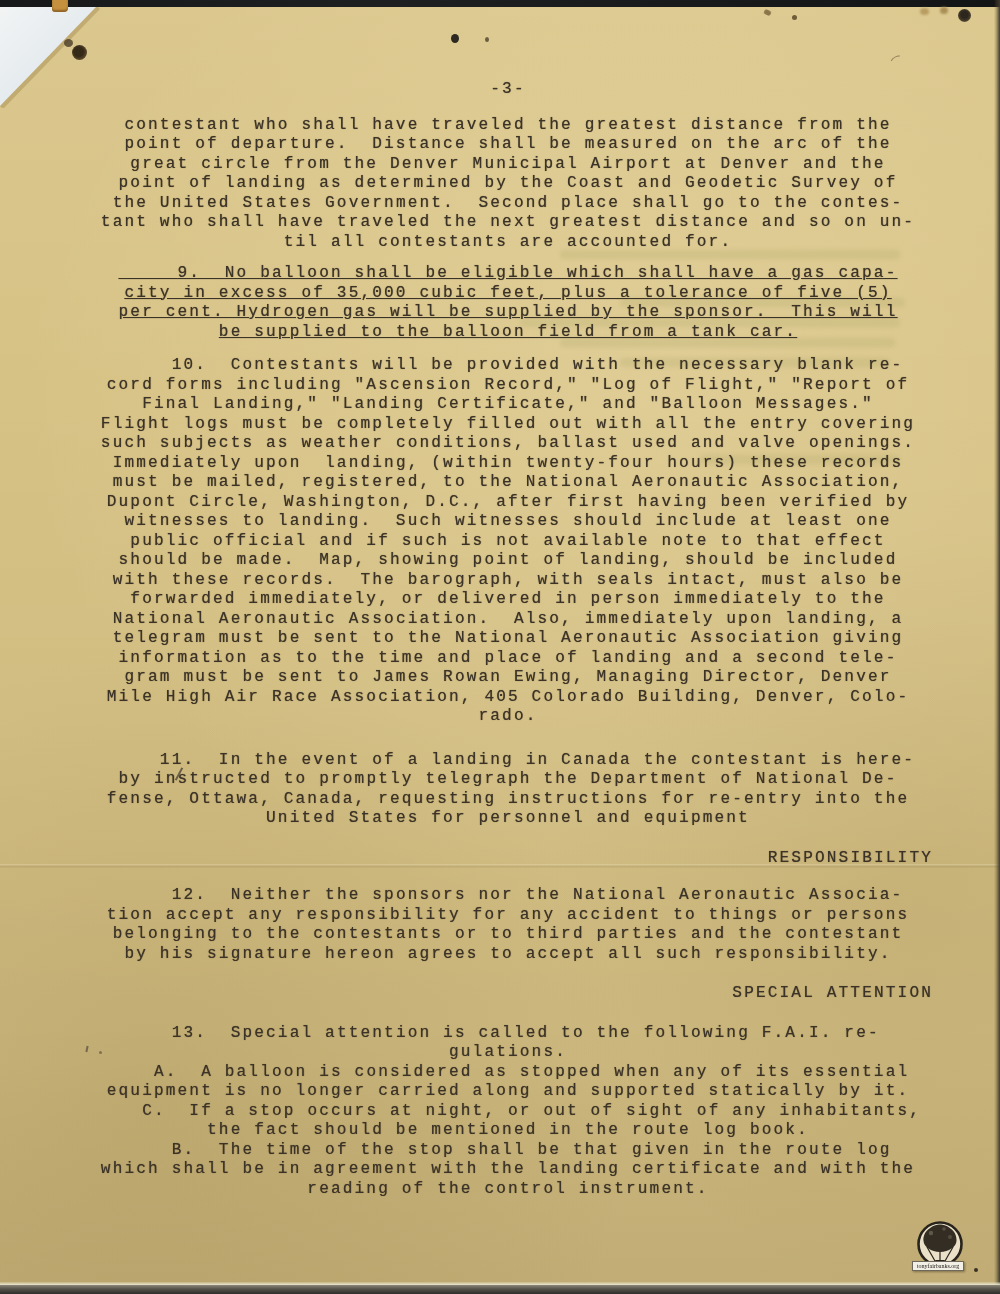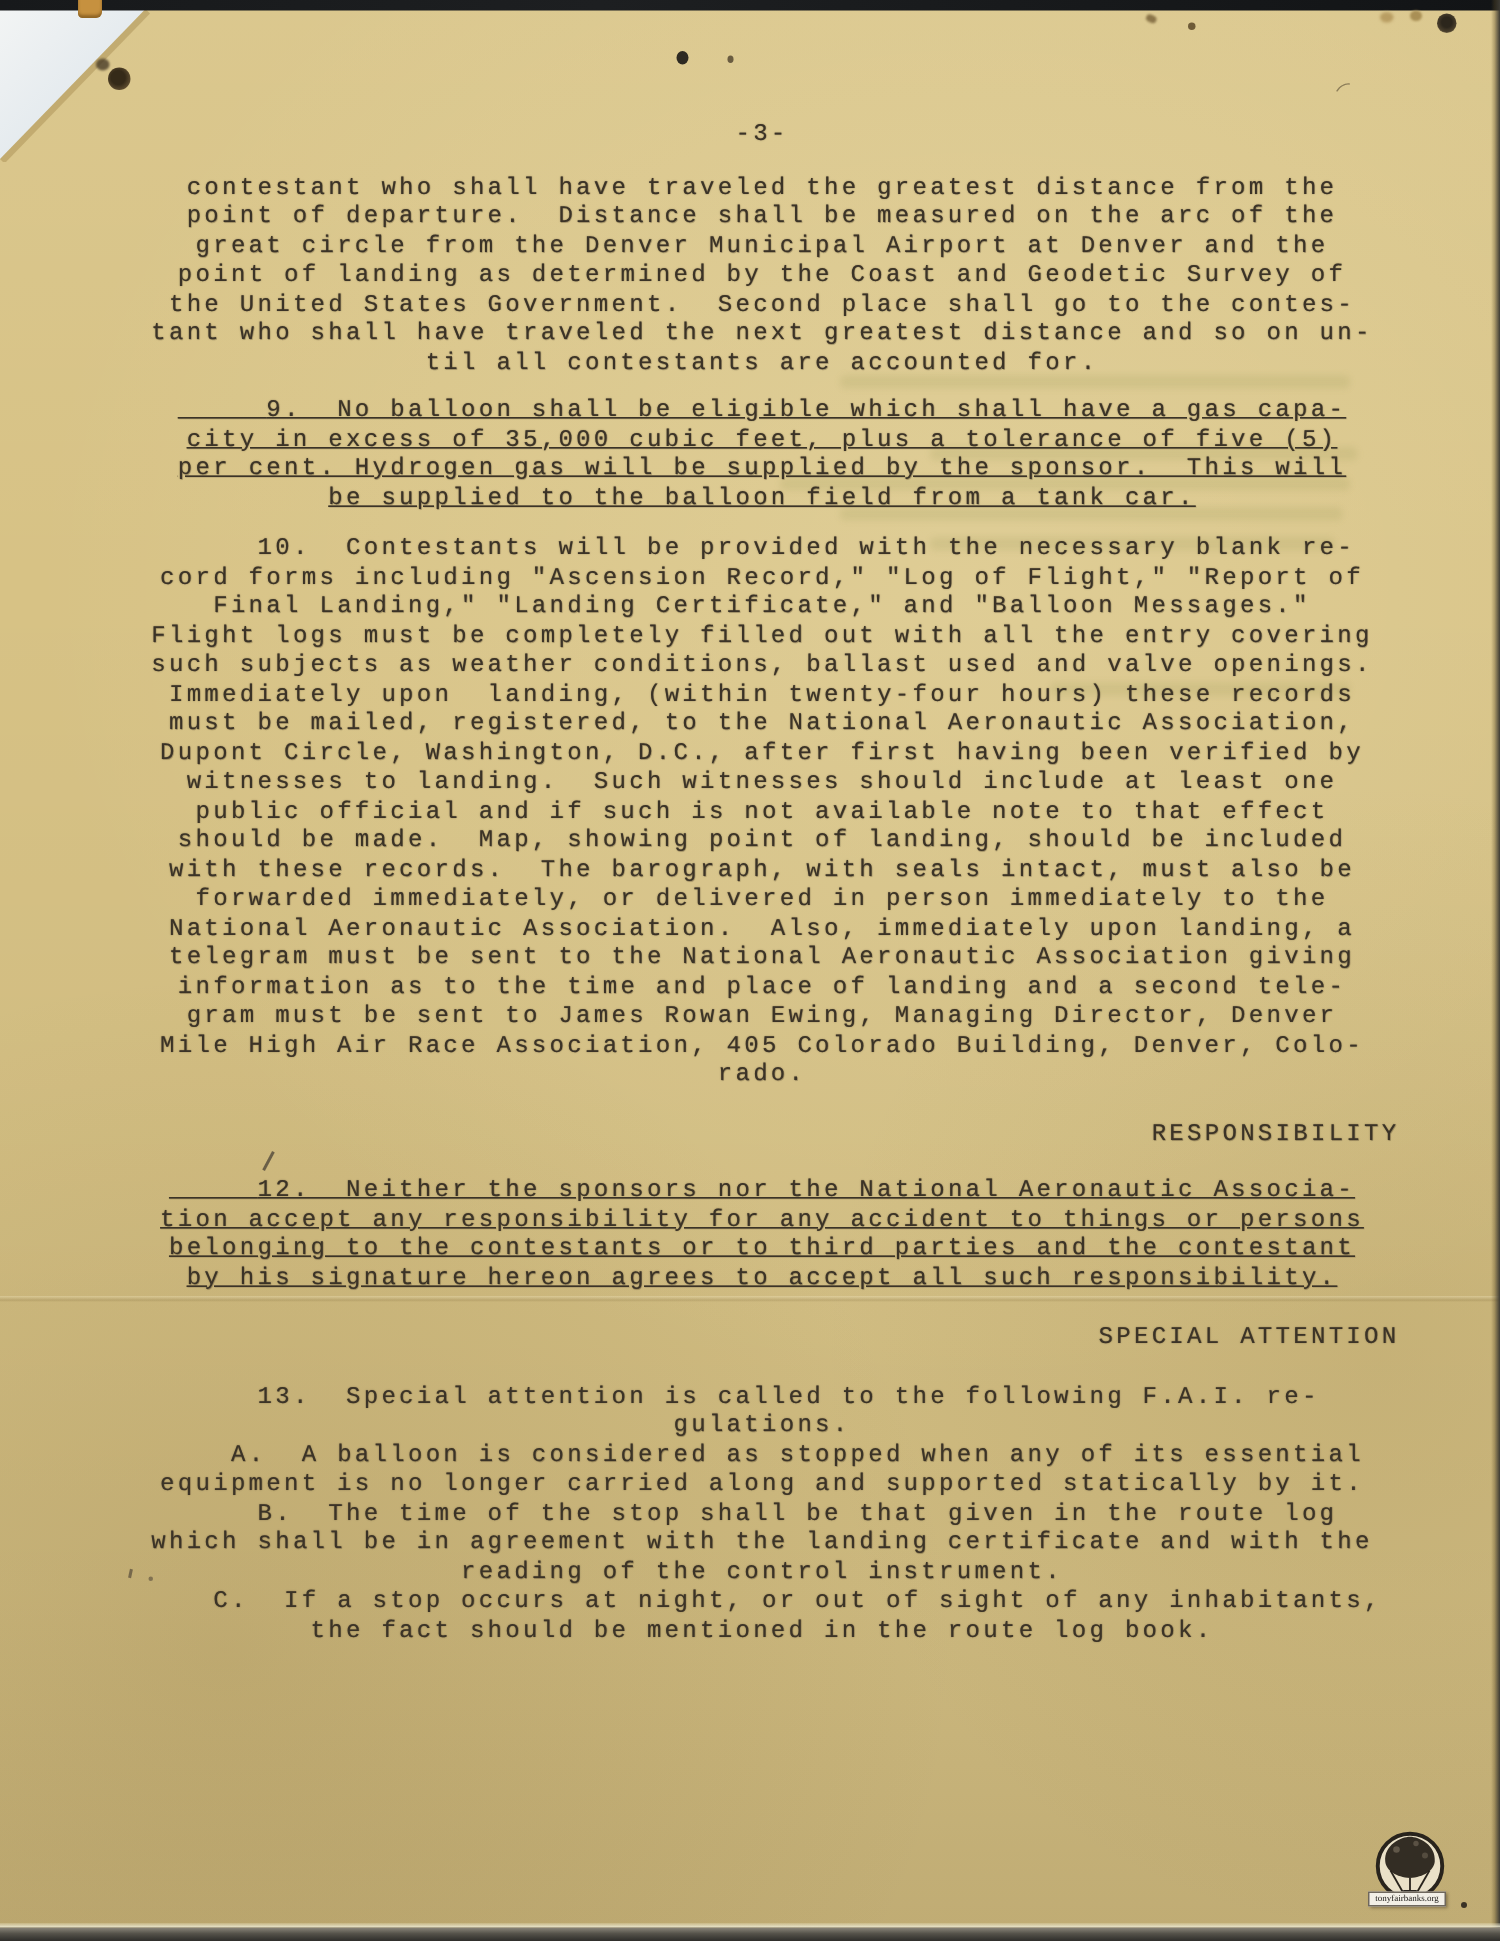--- a/index.html
+++ b/index.html
@@ -65,21 +65,21 @@
   .text-col{
     position:absolute;left:83px;top:80px;width:850px;
     font-size:16px;line-height:19.5px;letter-spacing:2.2px;
     color:#3b3327;
     text-shadow:0 0 1px rgba(59,48,33,.55), 0.4px 0.4px 0 rgba(59,48,33,.25);
   }
   .block{white-space:pre-wrap;}
   .page-num{text-align:center;}
   .para{margin:0;text-align:center;}
   .mt16{margin-top:16px;} .mt12{margin-top:12px;text-decoration:underline;} .mt14{margin-top:14px;}
-  .mt24{margin-top:24px;} .mt20{margin-top:20px;} .mt18{margin-top:18px;text-decoration:underline;}
+  .mt24{margin-top:24px;} .mt20{margin-top:20px;} .mt18{margin-top:18px;}
   .heading{text-align:right;}
   
   .spot{position:absolute;border-radius:50%;pointer-events:none;}
   .s1{left:64px;top:39px;width:9px;height:8px;background:#4a3d28;filter:blur(.6px);opacity:.8;}
   .s2{left:72px;top:45px;width:15px;height:15px;background:radial-gradient(circle at 45% 45%,#352a18 0 40%,#5b4a2e 70%,rgba(91,74,46,0) 100%);filter:blur(.5px);}
   .s3{left:451px;top:34px;width:8px;height:9px;background:#2e2a22;filter:blur(.5px);}
   .s4{left:485px;top:37px;width:4px;height:5px;background:#6a5c40;filter:blur(.4px);}
   .s5{left:764px;top:10px;width:7px;height:5px;background:#8a7448;filter:blur(.7px);transform:rotate(25deg);border-radius:40%;}
   .s6{left:792px;top:15px;width:5px;height:5px;background:#6f5c38;filter:blur(.5px);}
   .s7{left:920px;top:8px;width:9px;height:7px;background:#b89d62;filter:blur(1px);}
@@ -160,35 +160,39 @@
 public official and if such is not available note to that effect
 should be made.  Map, showing point of landing, should be included
 with these records.  The barograph, with seals intact, must also be
 forwarded immediately, or delivered in person immediately to the
 National Aeronautic Association.  Also, immediately upon landing, a
 telegram must be sent to the National Aeronautic Association giving
 information as to the time and place of landing and a second tele-
 gram must be sent to James Rowan Ewing, Managing Director, Denver
 Mile High Air Race Association, 405 Colorado Building, Denver, Colo-
 rado.</div>
+    <div class="block para mt24">     11.  In the event of a landing in Canada the contestant is here-
+by instructed to promptly telegraph the Department of National De-
+fense, Ottawa, Canada, requesting instructions for re-entry into the
+United States for personnel and equipment</div>
     <div class="block heading mt20">RESPONSIBILITY</div>
     <div class="block para mt18">     12.  Neither the sponsors nor the National Aeronautic Associa-
 tion accept any responsibility for any accident to things or persons
 belonging to the contestants or to third parties and the contestant
 by his signature hereon agrees to accept all such responsibility.</div>
     <div class="block heading mt20">SPECIAL ATTENTION</div>
     <div class="block para mt20">   13.  Special attention is called to the following F.A.I. re-
 gulations.</div>
     <div class="block para">    A.  A balloon is considered as stopped when any of its essential
 equipment is no longer carried along and supported statically by it.</div>
+    <div class="block para">    C.  If a stop occurs at night, or out of sight of any inhabitants,
+the fact should be mentioned in the route log book.</div>
     <div class="block para">    B.  The time of the stop shall be that given in the route log
 which shall be in agreement with the landing certificate and with the
 reading of the control instrument.</div>
-    <div class="block para">    C.  If a stop occurs at night, or out of sight of any inhabitants,
-the fact should be mentioned in the route log book.</div>
   </div>
 
   <div class="spot s1"></div>
   <div class="spot s2"></div>
   <div class="spot s3"></div>
   <div class="spot s4"></div>
   <div class="spot s5"></div>
   <div class="spot s6"></div>
   <div class="spot s7"></div>
   <div class="spot s8"></div>

